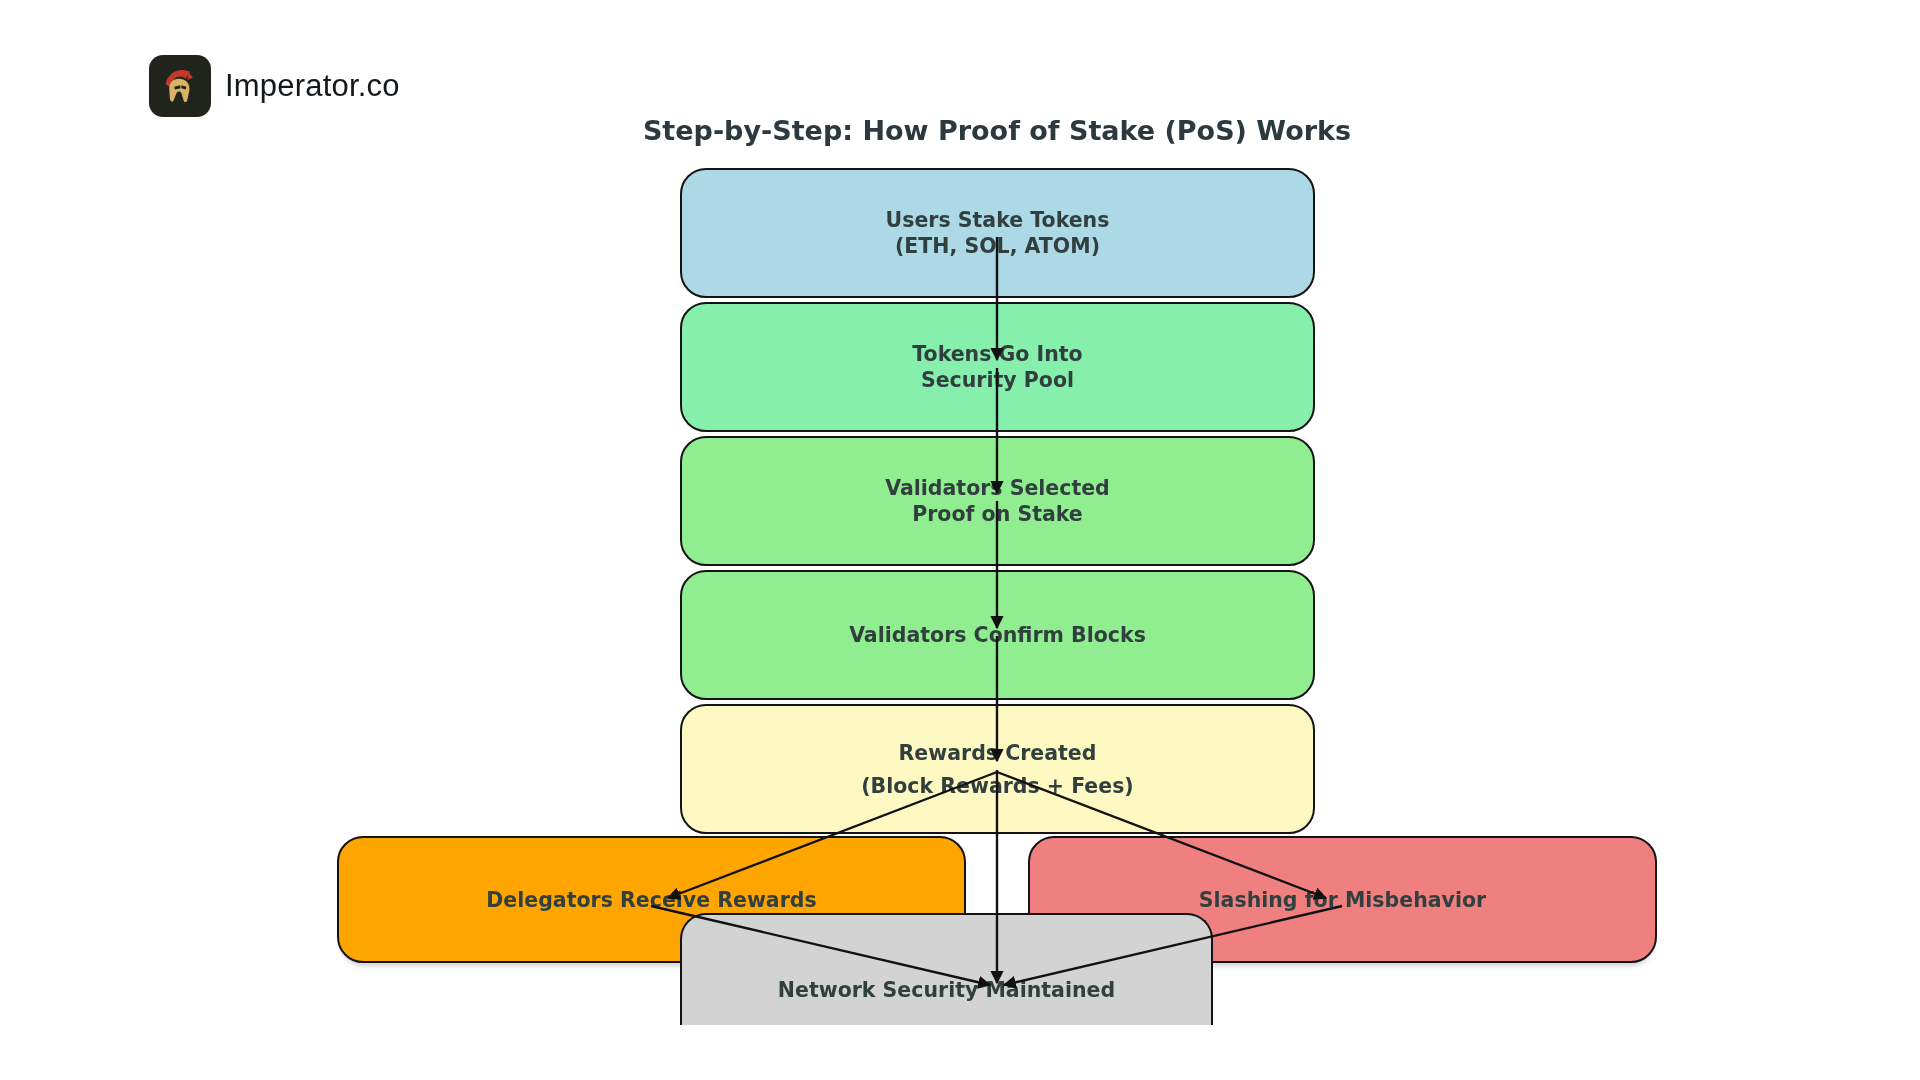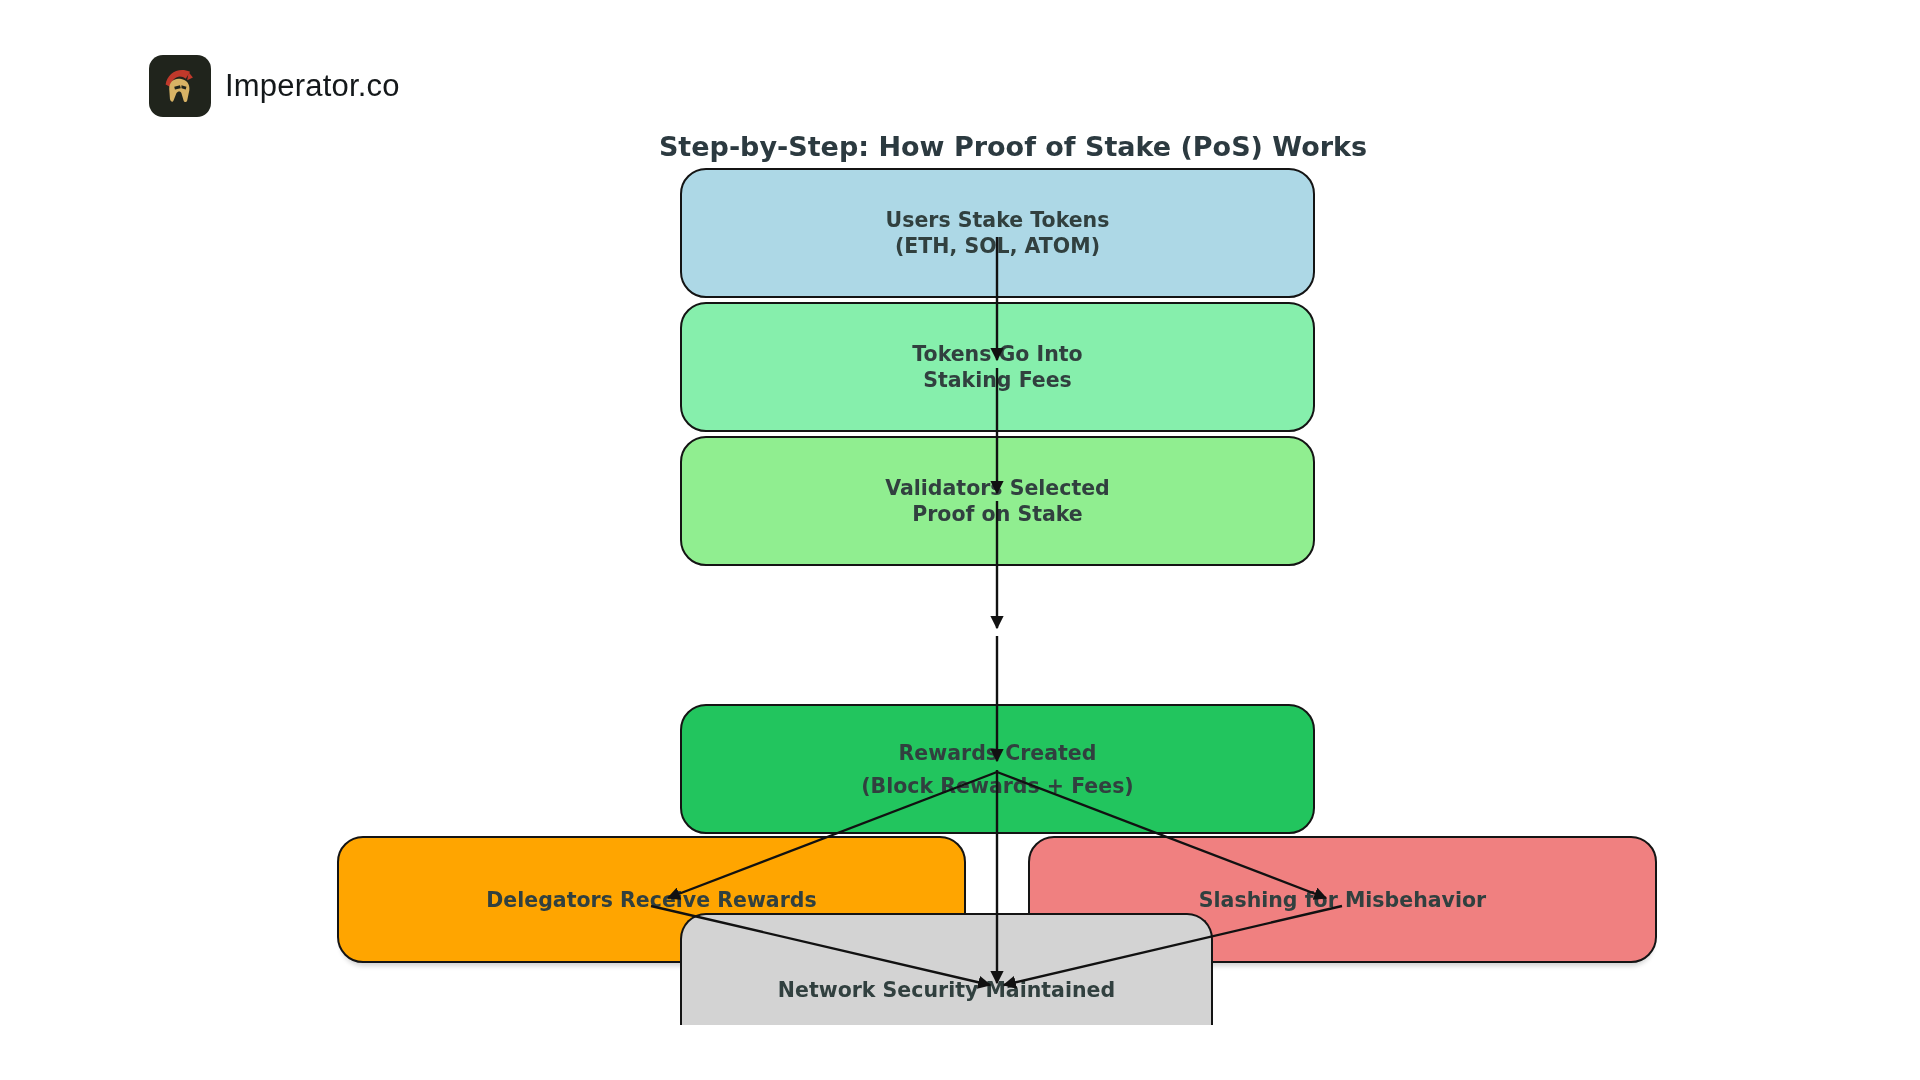--- a/index.html
+++ b/index.html
@@ -13,21 +13,21 @@
     width:62px;height:62px;border-radius:14px;background:#20241c;
     display:flex;align-items:center;justify-content:center;flex:0 0 auto;
   }
   .brand-name{
     font-family:"Liberation Sans",sans-serif;font-size:31px;font-weight:400;
     color:#14181a;letter-spacing:0.2px;
   }
   
   .title{
     position:absolute;left:997px;top:115px;transform:translateX(-50%);
-    margin:16px;white-space:nowrap;font-size:27px;font-weight:bold;color:#2c3a40;
+    margin:0;white-space:nowrap;font-size:27px;font-weight:bold;color:#2c3a40;
   }
   
   .box{
     position:absolute;box-sizing:border-box;border:2.5px solid #141414;border-radius:26px;
     display:flex;flex-direction:column;justify-content:center;
     text-align:center;font-weight:bold;font-size:20.5px;line-height:26px;color:#31403f;
   }
   .box span{display:block;}
   .box span:empty{display:none;}
   .step{left:680px;width:635px;height:130px;}
@@ -70,30 +70,34 @@
 
   <h1 class="title">Step-by-Step: How Proof of Stake (PoS) Works</h1>
 
   <div class="box step box-stake" style="background-color: rgb(173, 216, 230);">
     <span>Users Stake Tokens</span>
     <span>(ETH, SOL, ATOM)</span>
   </div>
 
   <div class="box step box-pool" style="background-color: #86efac;">
     <span>Tokens Go Into</span>
-    <span>Staking Fees</span>
+    <span>Security Pool</span>
   </div>
 
   <div class="box step box-selected" style="background-color: rgb(144, 238, 144);">
     <span>Validators Selected</span>
     <span>Proof on Stake</span>
   </div>
 
+  <div class="box step box-confirm" style="background-color: rgb(144, 238, 144);">
+    <span>Validators Confirm Blocks</span>
 
-  <div class="box step box-rewards" style="background-color: #22c55e; gap: 7px;">
+  </div>
+
+  <div class="box step box-rewards" style="background-color: #fef9c3; gap: 7px;">
     <span>Rewards Created</span>
     <span>(Block Rewards + Fees)</span>
   </div>
 
   <div class="box box-delegators" style="background-color: rgb(255, 165, 0);">
     <span>Delegators Receive Rewards</span>
   </div>
 
   <div class="box box-slashing" style="background-color: rgb(240, 128, 128);">
     <span>Slashing for Misbehavior</span>

